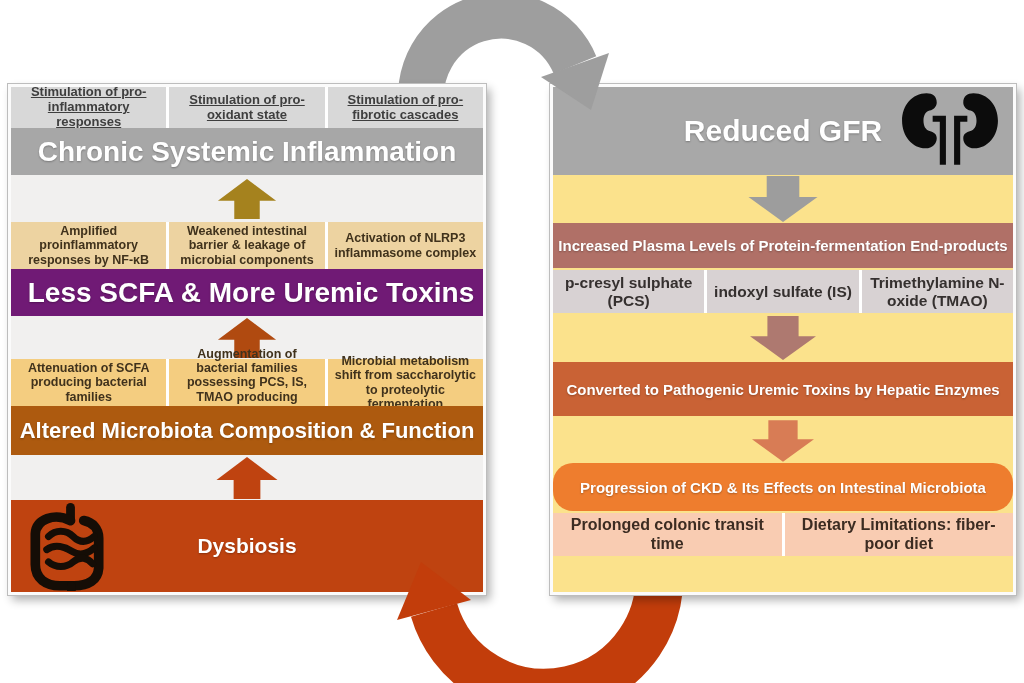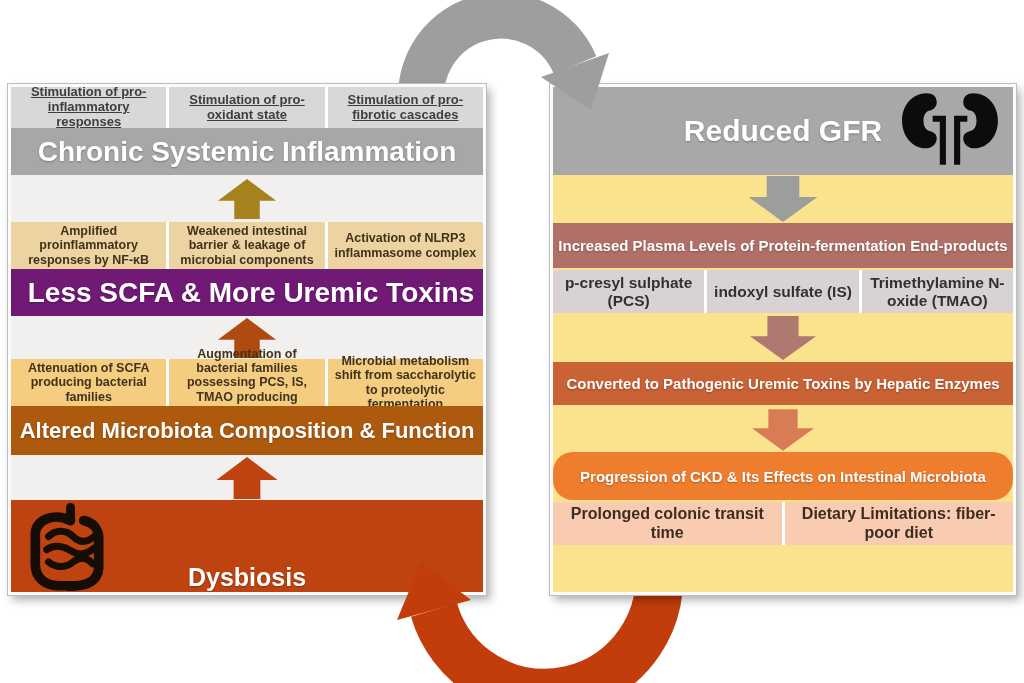--- a/index.html
+++ b/index.html
@@ -37,32 +37,32 @@
   .lband-csi{height:47px;background:#a7a7a7;font-size:28px;}
   .lgap1{height:47px}
   .lrow2{height:47px}
   .lrow2 .cell{background:#edd3a1;color:#40321c;font-weight:bold;font-size:12.5px;}
   .lband-scfa{height:47px;background:#701a75;font-size:28px;padding-left:8px;}
   .lgap2{height:43px}
   .lrow3{height:47px}
   .lrow3 .cell{background:#f4cd80;color:#40321c;font-weight:bold;font-size:12.5px;}
   .lband-amc{height:49px;background:#ad5a0f;font-size:22px;}
   .lgap3{height:45px}
-  .lband-dys{flex:1 1 auto;background:#bf4310;font-size:25px;position:relative;align-items:flex-end;}
+  .lband-dys{flex:1 1 auto;background:#bf4310;font-size:21px;position:relative;}
   .intestine{position:absolute;left:8px;bottom:1px;width:96px;height:88px;}
 
   
   .rband-gfr{height:88px;background:#a8a8a8;font-size:30px;position:relative;}
   .kidneys{position:absolute;right:12px;top:3px;width:102px;height:82px;}
   .rgap1{height:48px}
   .rband1{height:45px;background:#b07067;font-size:15px;margin-bottom:2px;}
   .rrow1{height:43px}
   .rrow1 .cell{background:#d8d2d3;color:#35302f;font-weight:600;font-size:15.5px;}
   .rgap2{height:49px}
-  .rband2{height:43px;background:#c96235;font-size:15px;margin-bottom:2px;}
+  .rband2{height:54px;background:#c96235;font-size:15px;margin-bottom:2px;}
   .rrow2{height:47px}
   .rrow2 .cell{background:#e7ccc7;color:#463430;font-weight:bold;font-size:12.5px;line-height:1.12;}
   .rgap3{height:45px}
   .rband3{height:48px;background:#ee7d2e;font-size:15px;margin-bottom:2px;border-radius:20px;}
   .rrow3{height:43px}
   .rrow3 .cell{background:#f9ccb2;color:#3c2c22;font-weight:600;font-size:16px;}
 
   .arrow-up,.arrow-down{display:block;}
 </style>
 </head>

